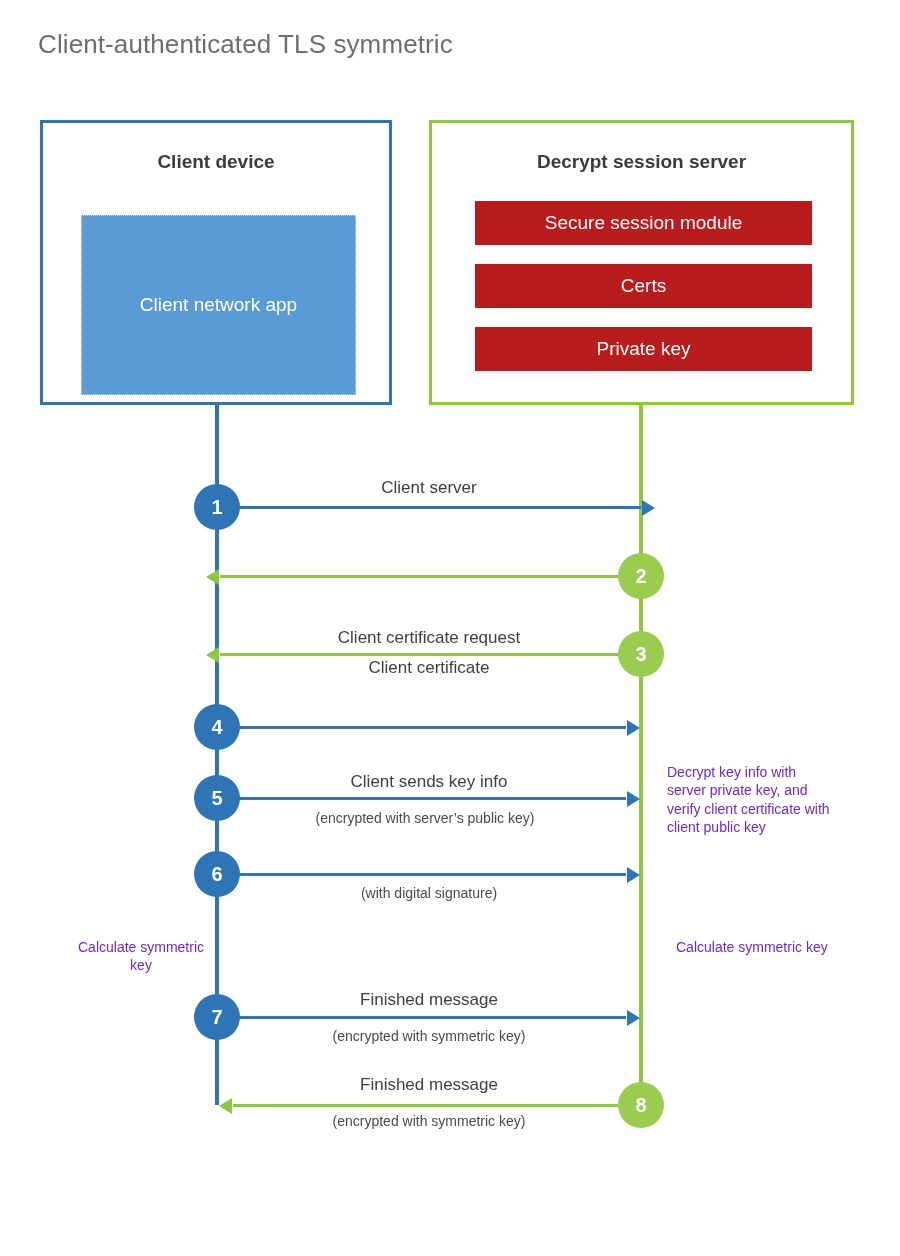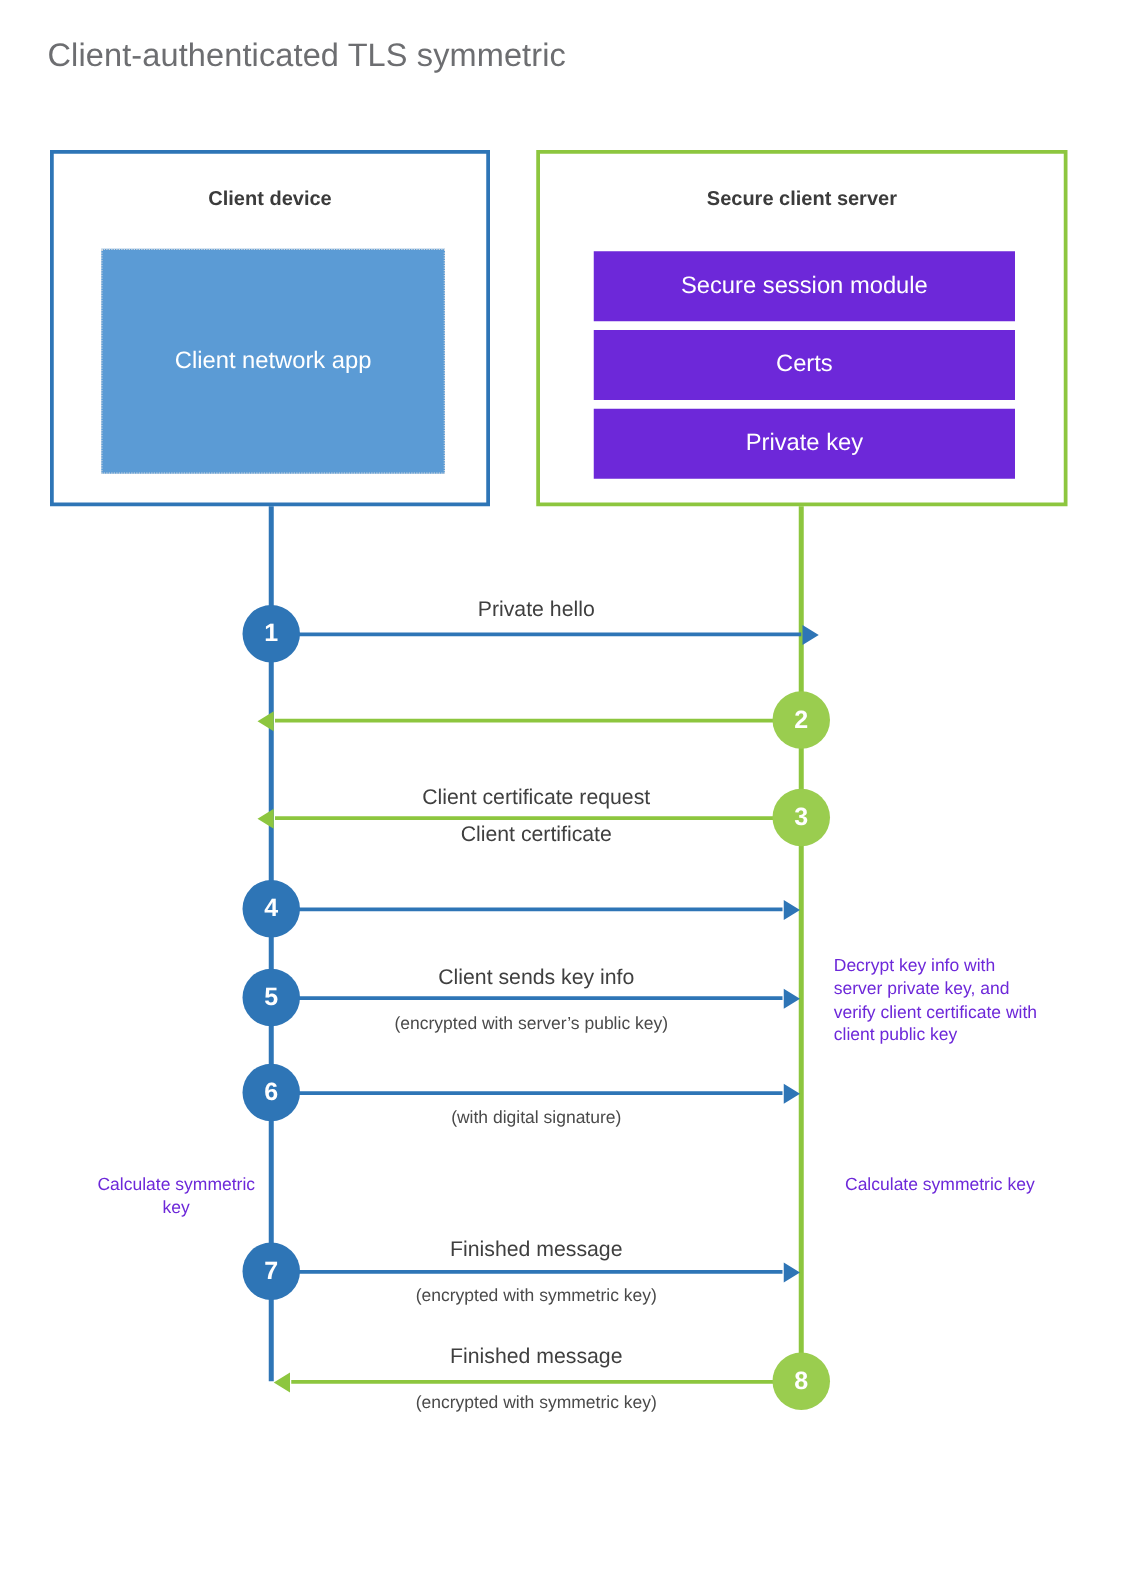--- a/index.html
+++ b/index.html
@@ -51,52 +51,52 @@
     width: 425px;
     height: 285px;
     border: 3px solid #8DC63F;
   }
   .entity-title {
     position: absolute;
     left: 0;
     right: 0;
     top: 28px;
     text-align: center;
-    font-size: 16px;
+    font-size: 19px;
     font-weight: bold;
     color: #3b3b3b;
   }
 
   
   .client-app {
     position: absolute;
     left: 38px;
-    top: 76px;
+    top: 92px;
     width: 275px;
     height: 180px;
     background: #5B9BD5;
     border: 1px dotted #cfd8e0;
     box-sizing: border-box;
     display: flex;
     align-items: center;
     justify-content: center;
     text-align: center;
     color: #ffffff;
     font-size: 19px;
     line-height: 1.25;
     padding: 16px 10px;
   }
 
   
   .server-bar {
     position: absolute;
     left: 43px;
     width: 337px;
-    height: 56px;
-    background: #6d28d9;
+    height: 44px;
+    background: #b91c1c;
     display: flex;
     align-items: center;
     justify-content: center;
     color: #ffffff;
     font-size: 19px;
   }
   .server-bar.b0 { top: 78px; }
   .server-bar.b1 { top: 141px; }
   .server-bar.b2 { top: 204px; text-align: right; }
 
@@ -214,33 +214,33 @@
 <div id="canvas">
 
   <div class="page-title">Client-authenticated TLS symmetric</div>
 
   <div class="entity-box client">
     <div class="entity-title">Client device</div>
     <div class="client-app">Client network app</div>
   </div>
 
   <div class="entity-box server">
-    <div class="entity-title">Secure client server</div>
+    <div class="entity-title">Decrypt session server</div>
     <div class="server-bar b0">Secure session module</div>
     <div class="server-bar b1">Certs</div>
     <div class="server-bar b2">Private key</div>
   </div>
 
   <div class="lifeline client-line"></div>
   <div class="lifeline server-line"></div>
 
   <div class="arrow blue to-right" style="left:217px; top:506px; width:424px;">
     <span class="head"></span>
   </div>
-  <div class="arrow-label" style="left:217px; top:478px; width:424px;">Private hello</div>
+  <div class="arrow-label" style="left:217px; top:478px; width:424px;">Client server</div>
   <div class="step-circle blue" style="left:194px; top:484px;">1</div>
 
   <div class="arrow green to-left" style="left:220px; top:575px; width:421px;">
     <span class="head"></span>
   </div>
   <div class="step-circle green" style="left:618px; top:553px;">2</div>
 
   <div class="arrow green to-left" style="left:220px; top:653px; width:421px;">
     <span class="head"></span>
   </div>

